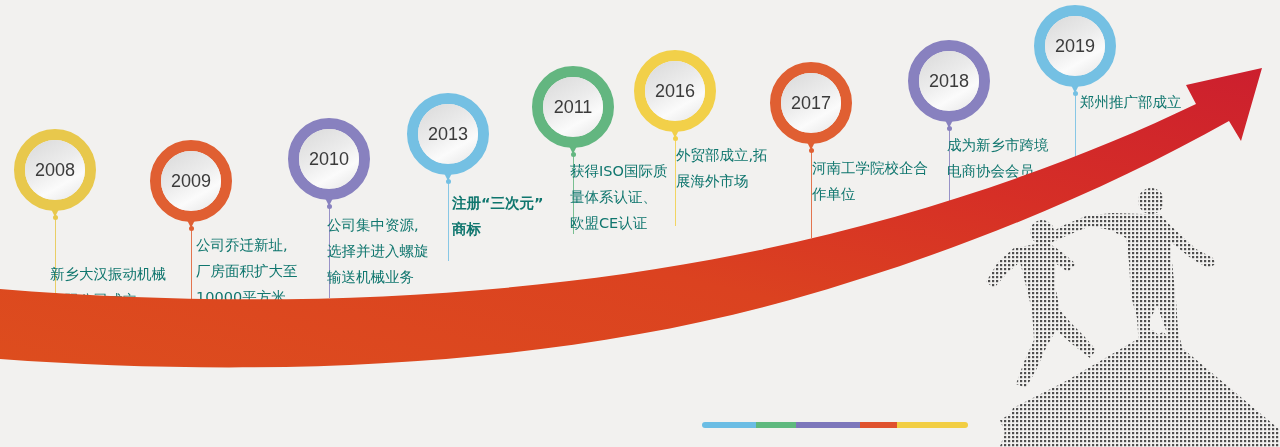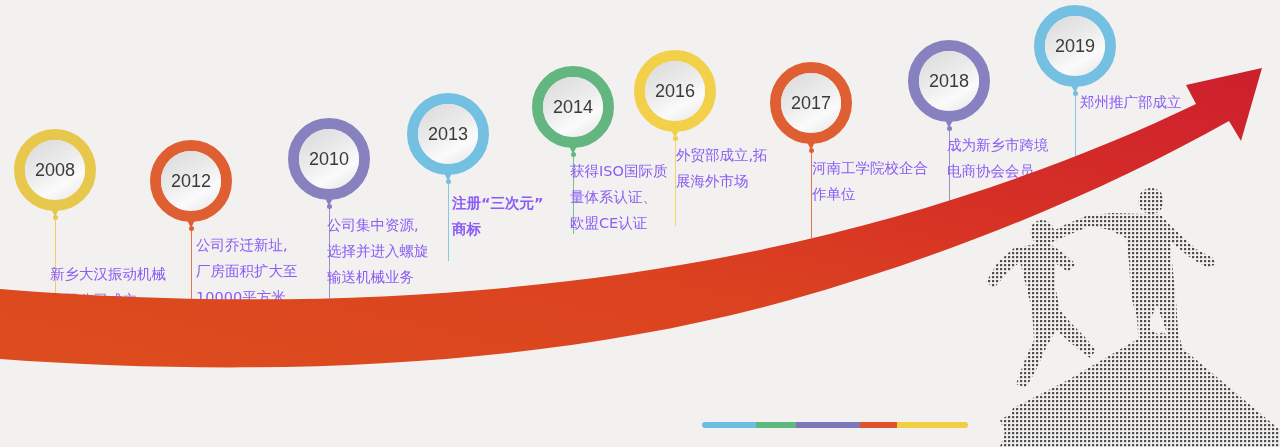--- a/index.html
+++ b/index.html
@@ -33,21 +33,21 @@
     font-family:"Liberation Sans","DejaVu Sans",sans-serif;
   }
   .pin-tail{
     position:absolute;left:50%;top:70px;width:0;height:0;margin-left:-9px;
     border-left:9px solid transparent;border-right:9px solid transparent;
     border-top:18px solid #e8c84c;
   }
   .stem{position:absolute;left:50%;width:1px;margin-left:0px;background:#e8c84c;opacity:.85;}
   .desc{
     position:absolute;
-    font-size:14.5px;line-height:26px;color:#8b5cf6;white-space:pre-line;
+    font-size:14.5px;line-height:26px;color:#0f766e;white-space:pre-line;
     font-family:"DejaVu Sans","Liberation Sans",sans-serif;
   }
 
   
   #colorbar{position:absolute;z-index:6;display:flex;border-radius:3px;overflow:hidden;height:6px;}
   #colorbar .seg{height:6px;}
 </style>
 </head>
 <body>
 
@@ -112,21 +112,21 @@
       </div>
       <div class="stem" style="position: absolute; left: 55px; top: 217px; height: 92px; width: 1px; margin-left: 0px; background: rgb(232, 200, 76);"></div>
       <div style="position: absolute; left: 53px; top: 215px; width: 5px; height: 5px; border-radius: 50%; background: rgb(232, 200, 76);"></div>
       <div class="desc" style="left: 50px; top: 227px; margin-top: 34px;">新乡大汉振动机械
 有限公司成立</div>
       <div class="marker" style="left: 150px; top: 140px;">
         <div class="pin">
           <div class="pin-ring" style="border-color: rgb(224, 95, 50);"></div>
           <div class="pin-tail" style="border-top-color: rgb(224, 95, 50);"></div>
           <div class="pin-inner">
-            <span class="pin-year">2012</span>
+            <span class="pin-year">2009</span>
           </div>
         </div>
       </div>
       <div class="stem" style="position: absolute; left: 191px; top: 228px; height: 92px; width: 1px; margin-left: 0px; background: rgb(224, 95, 50);"></div>
       <div style="position: absolute; left: 189px; top: 226px; width: 5px; height: 5px; border-radius: 50%; background: rgb(224, 95, 50);"></div>
       <div class="desc" style="left: 196px; top: 232px;">公司乔迁新址,
 厂房面积扩大至
 10000平方米</div>
       <div class="marker" style="left: 288px; top: 118px;">
         <div class="pin">
@@ -153,21 +153,21 @@
       </div>
       <div class="stem" style="position: absolute; left: 448px; top: 181px; height: 80px; width: 1px; margin-left: 0px; background: rgb(116, 192, 227);"></div>
       <div style="position: absolute; left: 446px; top: 179px; width: 5px; height: 5px; border-radius: 50%; background: rgb(116, 192, 227);"></div>
       <div class="desc" style="left: 452px; top: 190px; font-weight: bold;">注册“三次元”
 商标</div>
       <div class="marker" style="left: 532px; top: 66px;">
         <div class="pin">
           <div class="pin-ring" style="border-color: rgb(99, 182, 128);"></div>
           <div class="pin-tail" style="border-top-color: rgb(99, 182, 128);"></div>
           <div class="pin-inner">
-            <span class="pin-year">2014</span>
+            <span class="pin-year">2011</span>
           </div>
         </div>
       </div>
       <div class="stem" style="position: absolute; left: 573px; top: 154px; height: 80px; width: 1px; margin-left: 0px; background: rgb(99, 182, 128);"></div>
       <div style="position: absolute; left: 571px; top: 152px; width: 5px; height: 5px; border-radius: 50%; background: rgb(99, 182, 128);"></div>
       <div class="desc" style="left: 570px; top: 158px;">获得ISO国际质
 量体系认证、
 欧盟CE认证</div>
       <div class="marker" style="left: 634px; top: 50px;">
         <div class="pin">

